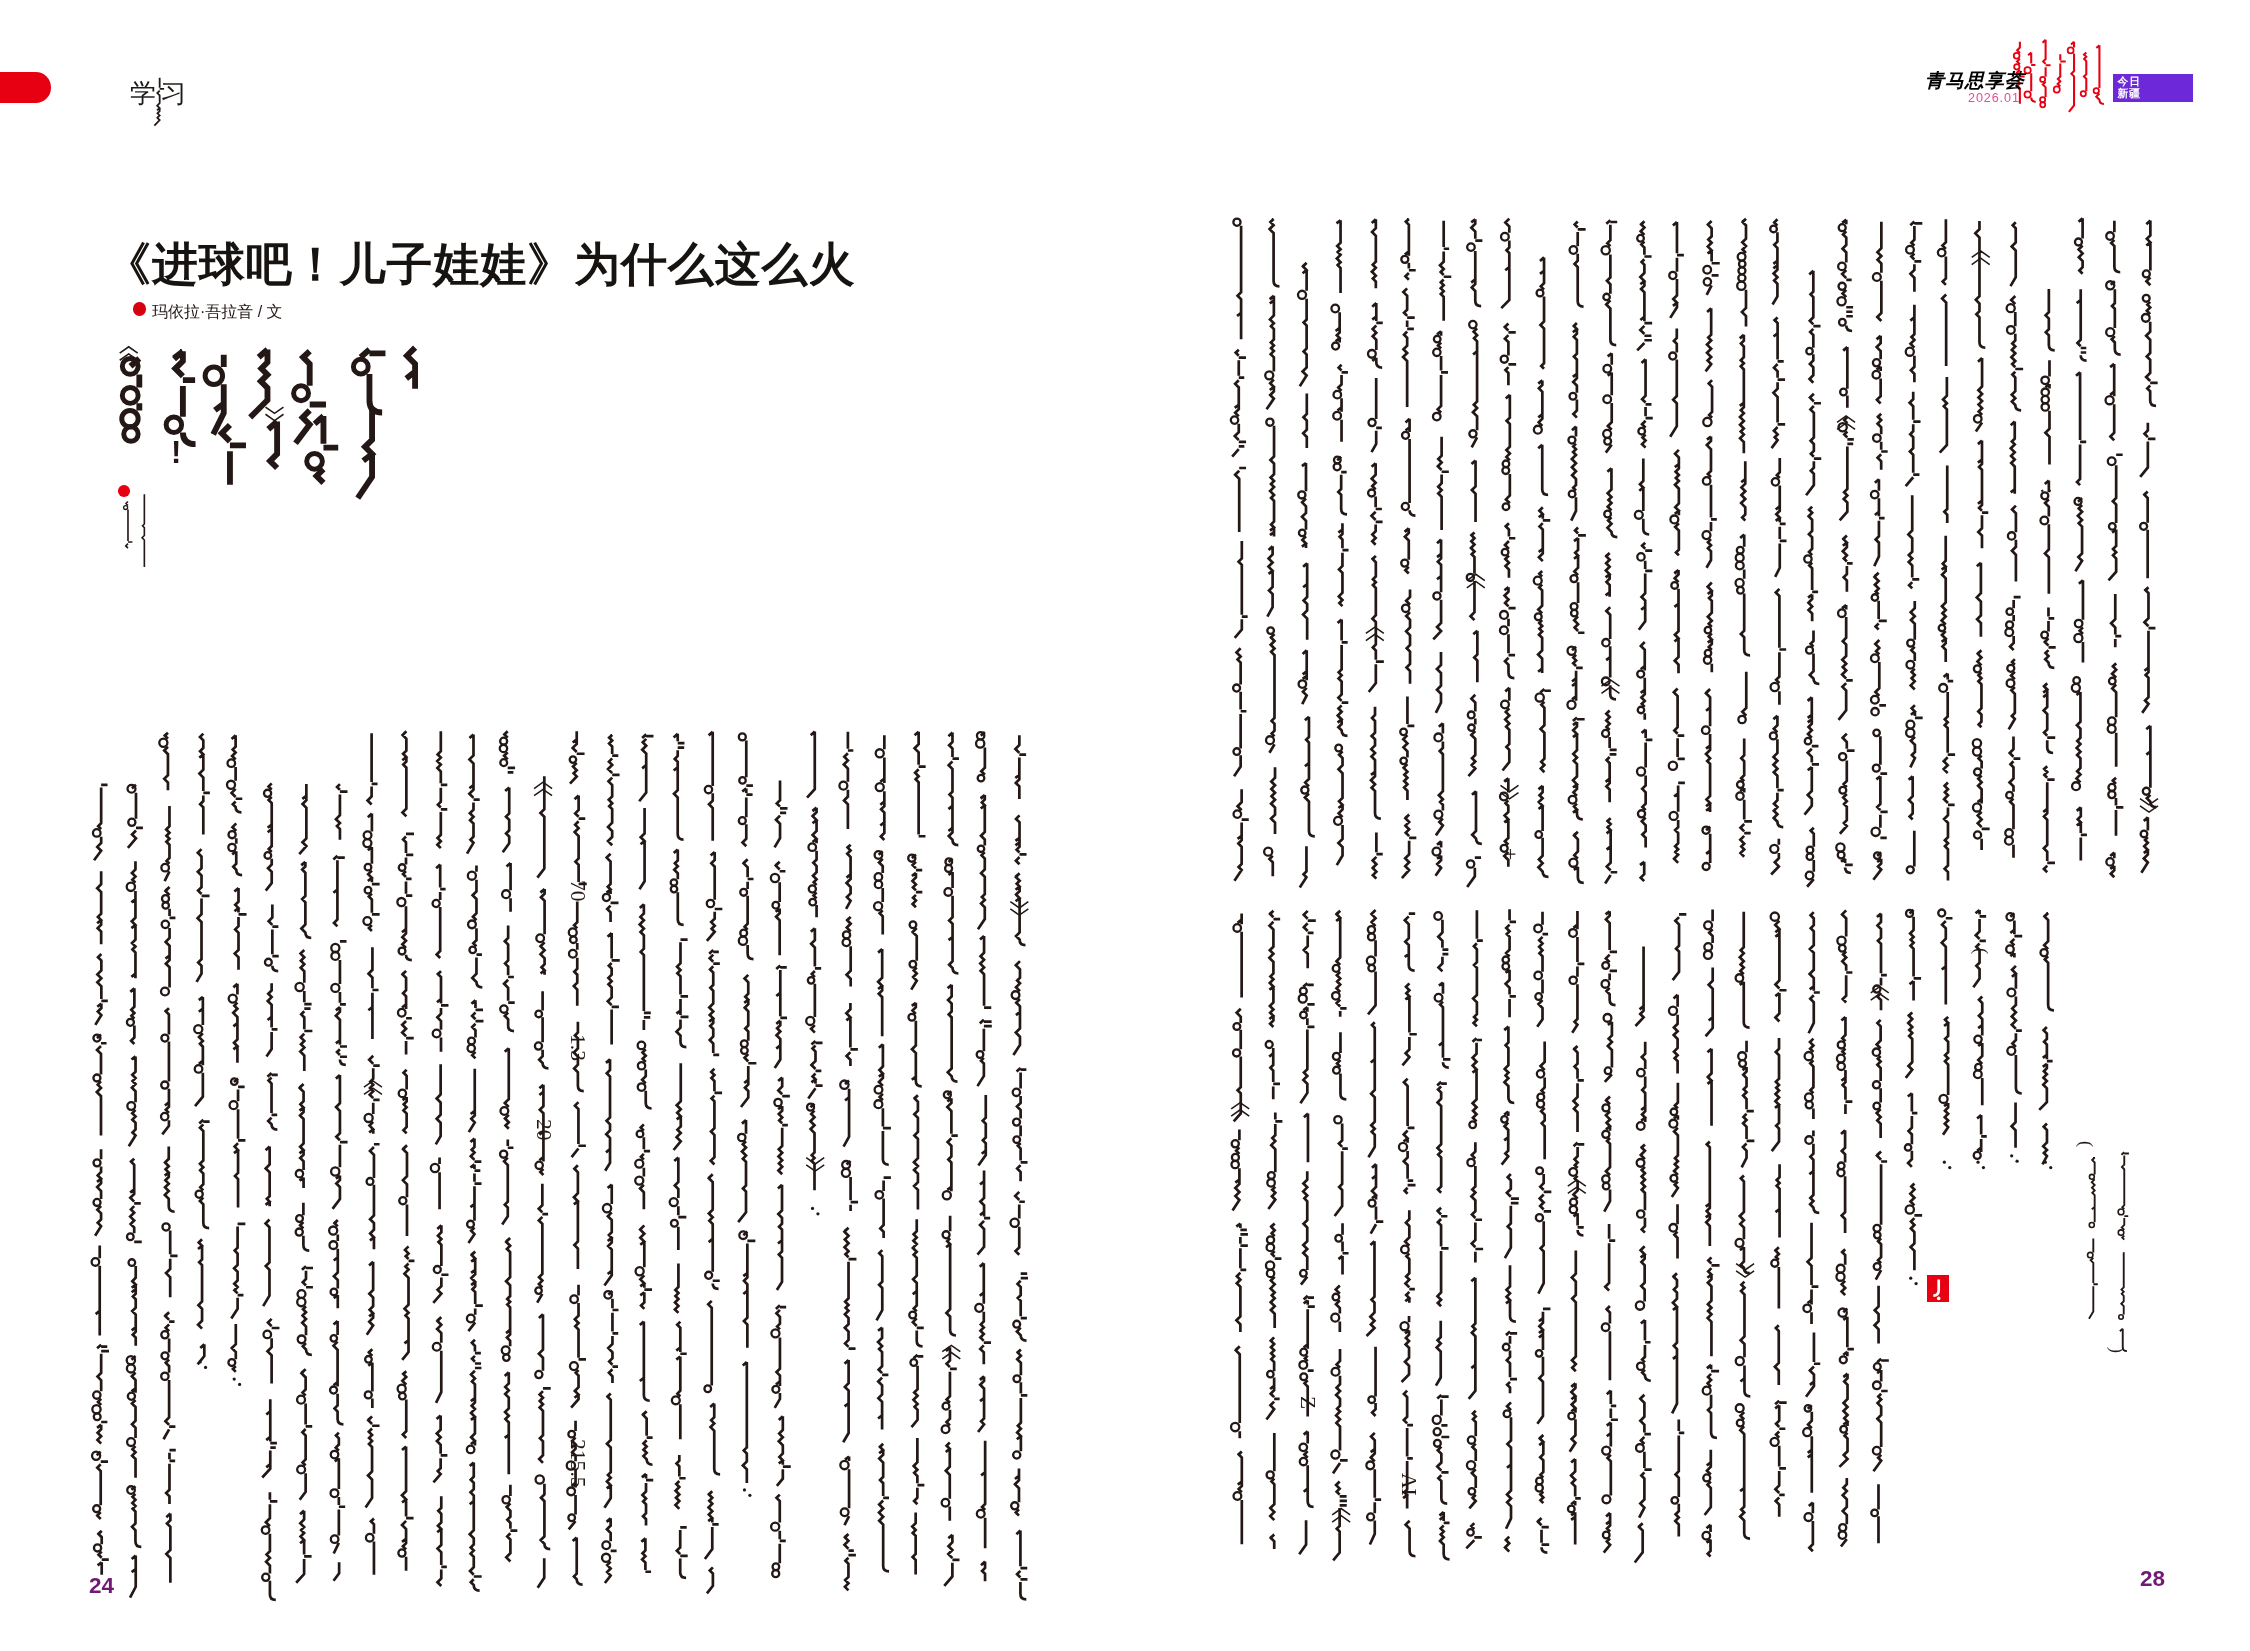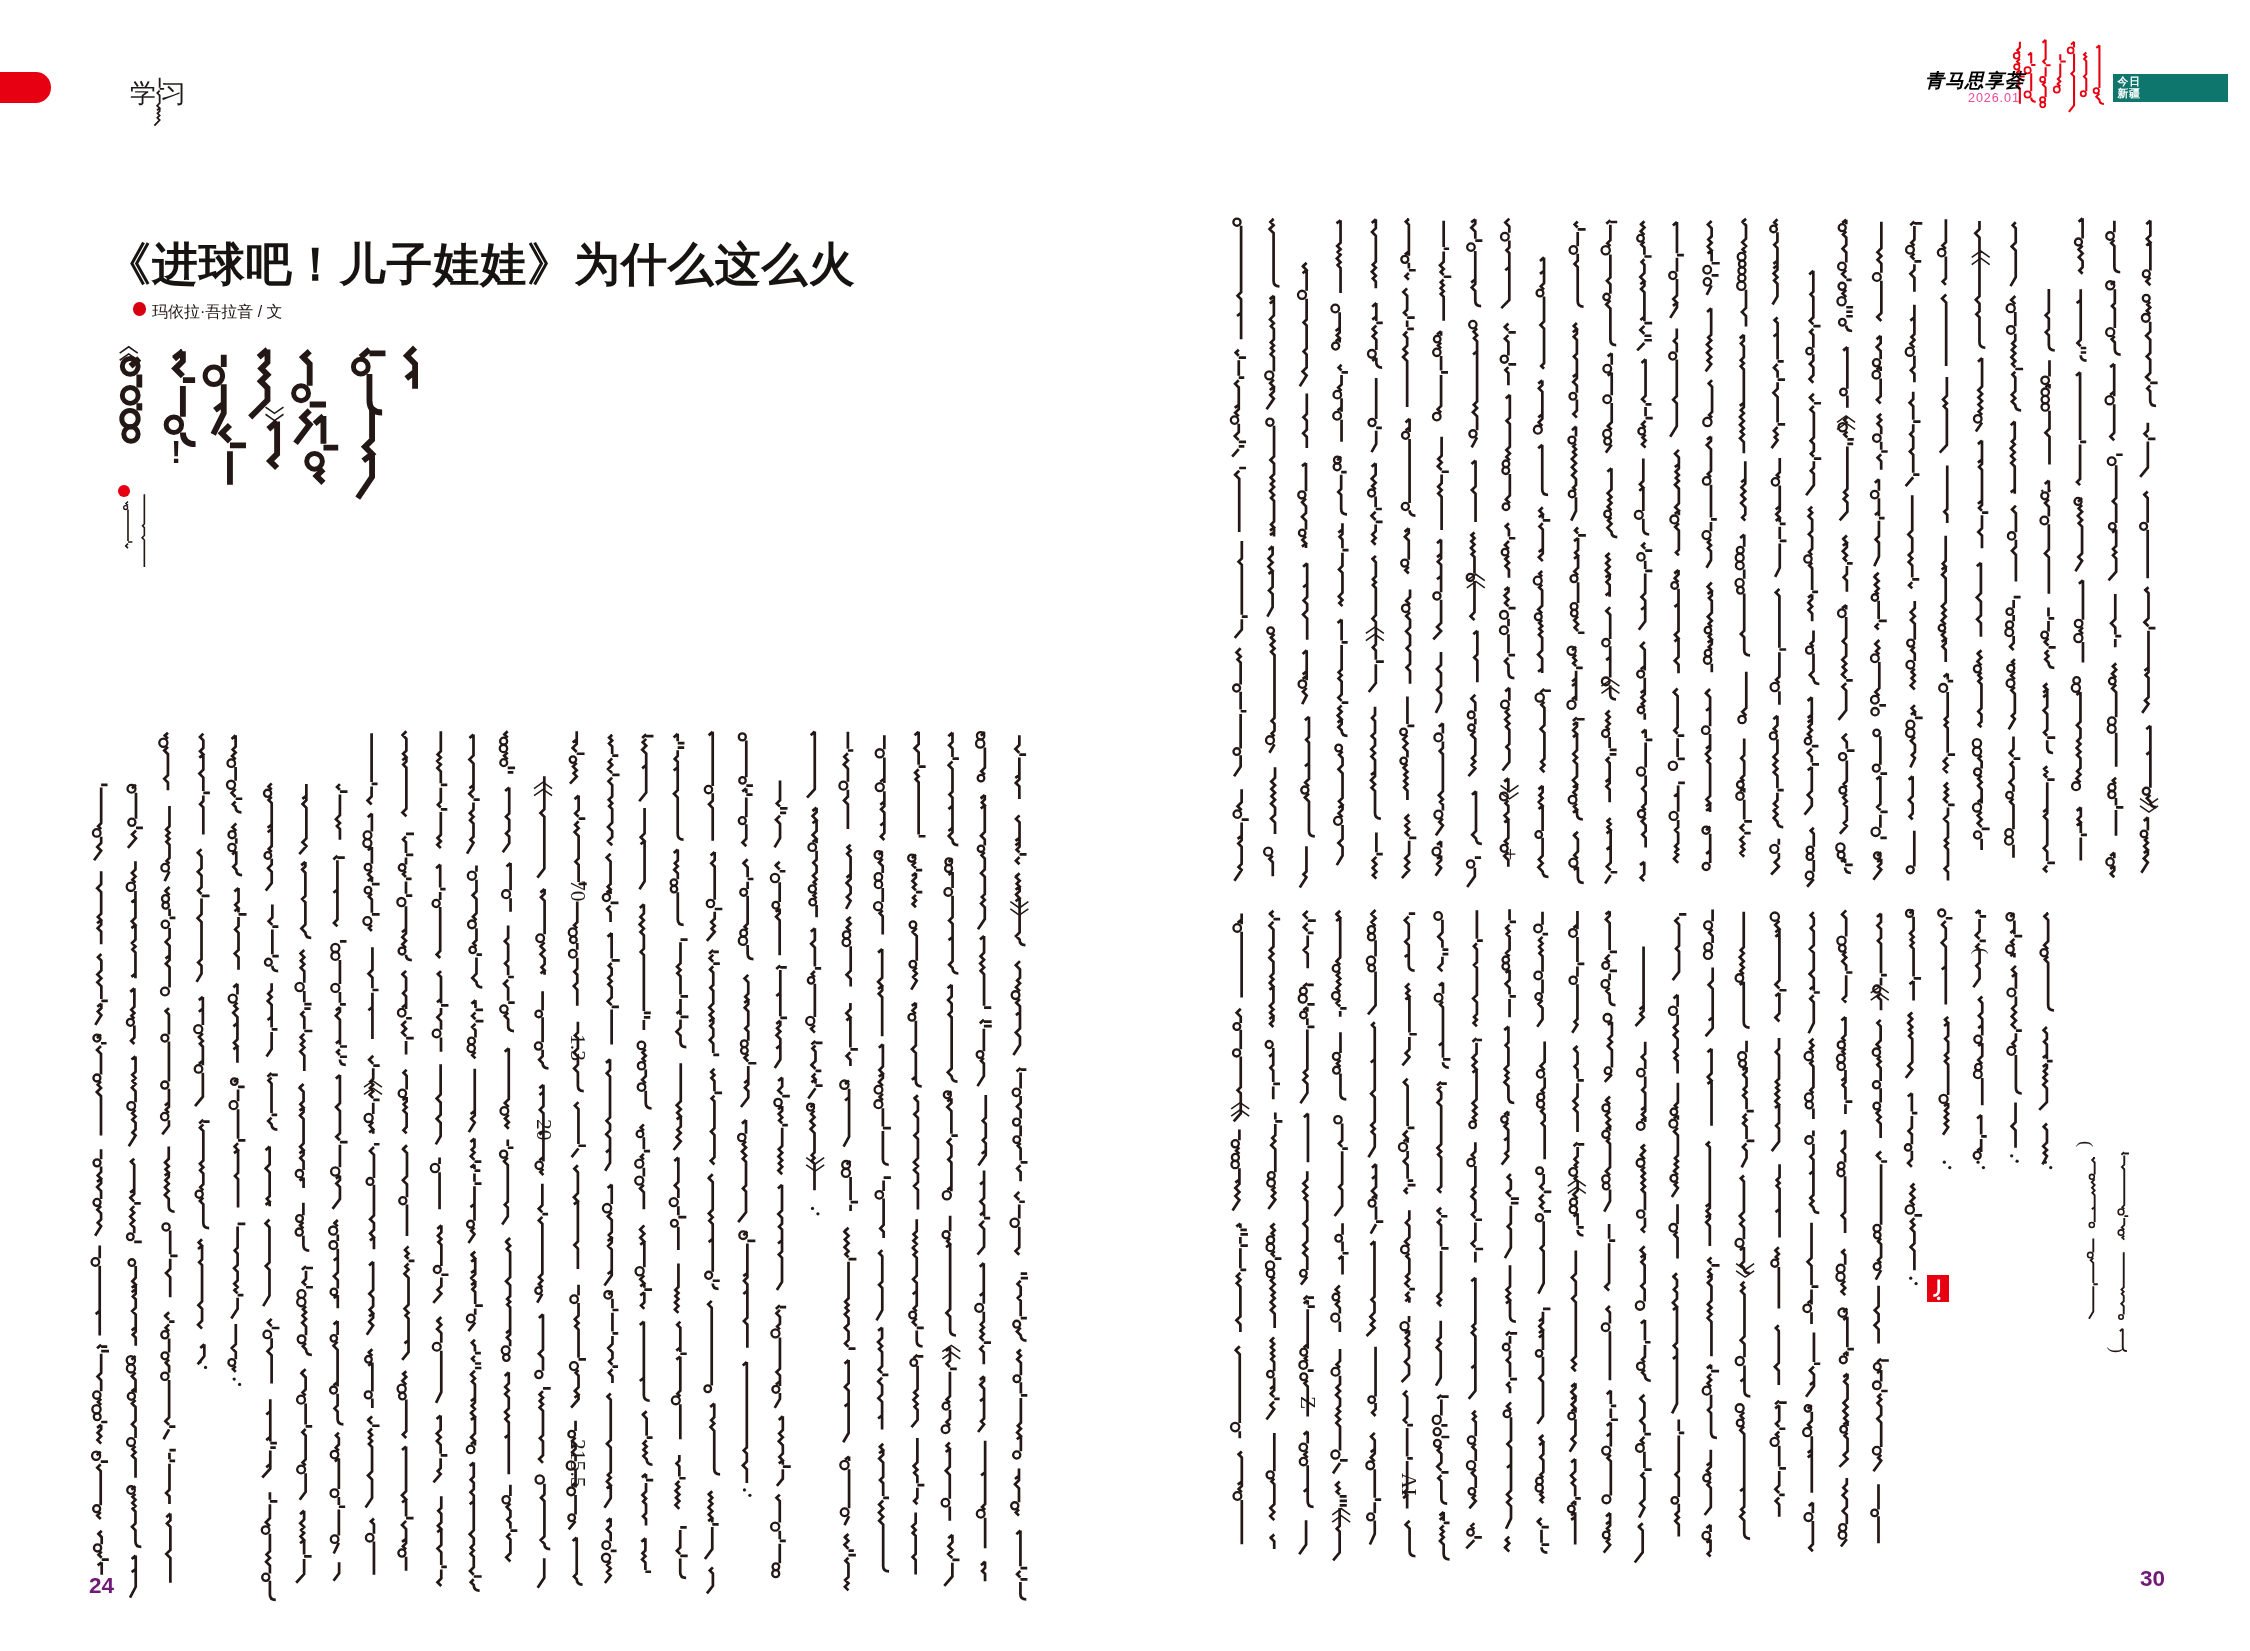--- a/index.html
+++ b/index.html
@@ -9,21 +9,21 @@
   .tab{position:absolute;left:0;top:72px;width:51px;height:31px;background:#e60012;border-radius:0 15.3px 15.3px 0;}
   .section-label{position:absolute;left:94px;top:76px;font-size:26px;letter-spacing:4.5px;
                  font-family:"Liberation Serif",serif;color:#1d1916;margin-left:36px;}
   .headline{position:absolute;left:90px;top:219px;margin:15px;font-size:46px;font-weight:900;
             letter-spacing:0.9px;color:#171310;white-space:nowrap;}
   .byline{position:absolute;left:133px;top:302px;display:flex;align-items:flex-start;gap:6.3px;font-size:16px;color:#231815;}
   .dot{display:inline-block;width:12.6px;height:13.5px;border-radius:50%;background:#d7000f;}
   .author-dot{position:absolute;left:118px;top:485px;width:11.7px;height:11.7px;border-radius:50%;background:#e60012;}
   .masthead-cn{position:absolute;left:1925px;top:68px;font-size:19px;font-weight:700;color:#000000;letter-spacing:0.9px;font-style:italic;}
   .issue{position:absolute;left:1968px;top:91px;font-size:12.6px;color:#ec4899;letter-spacing:0.9px;}
-  .logo-box{position:absolute;left:2113px;top:74px;width:88px;height:28px;background:#0f766e;padding-left:27px;}
+  .logo-box{position:absolute;left:2113px;top:74px;width:80px;height:28px;background:#6d28d9;}
   .logo-cn{position:absolute;left:4.5px;top:1.8px;font-size:10.8px;line-height:11.7px;color:#ffffff;font-weight:700;letter-spacing:0.9px;}
   .pagenum{position:absolute;font-size:22.5px;font-weight:700;color:#701a75;}
   #p24{left:89px;top:1573px;}
   #p25{left:2140px;top:1566px;}
   .token{position:absolute;font-family:"Liberation Serif",serif;color:#231815;line-height:1;
          transform:rotate(90deg);transform-origin:0 0;white-space:nowrap;}
   .token.upright{transform:none;font-family:"Liberation Sans",sans-serif;font-weight:700;}
   .seal{position:absolute;left:1927px;top:1275px;width:21.6px;height:27px;background:#e60012;}
 </style>
 </head>
@@ -842,21 +842,21 @@
   </div>
 
   <div class="seal">
     <svg width="21.6" height="27" viewBox="0 0 24 30">
       <path d="M13 5 v12 q0 6 -6 6" stroke="#ffffff" stroke-width="3" fill="none"></path>
       <circle cx="13" cy="26" r="2" fill="#ffffff"></circle>
     </svg>
   </div>
 
   <div class="pagenum" id="p24">24</div>
-  <div class="pagenum" id="p25">30</div>
+  <div class="pagenum" id="p25">28</div>
 
   <div id="tokens">
       <span class="token upright" style="font-size: 31px; left: 171px; top: 437px;">!</span>
       <span class="token" style="font-size: 21.6px; left: 588px; top: 880px;">70</span>
       <span class="token" style="font-size: 21.6px; left: 588px; top: 1034px;">1.3</span>
       <span class="token" style="font-size: 21.6px; left: 588px; top: 1439px;">215.5</span>
       <span class="token" style="font-size: 21.6px; left: 554px; top: 1119px;">20</span>
       <span class="token" style="font-size: 20px; left: 2058px; top: 488px;">:</span>
       <span class="token" style="font-size: 21.6px; left: 1520px; top: 848px;">+</span>
       <span class="token" style="font-size: 21.6px; left: 1318px; top: 1396px;">Z</span>

